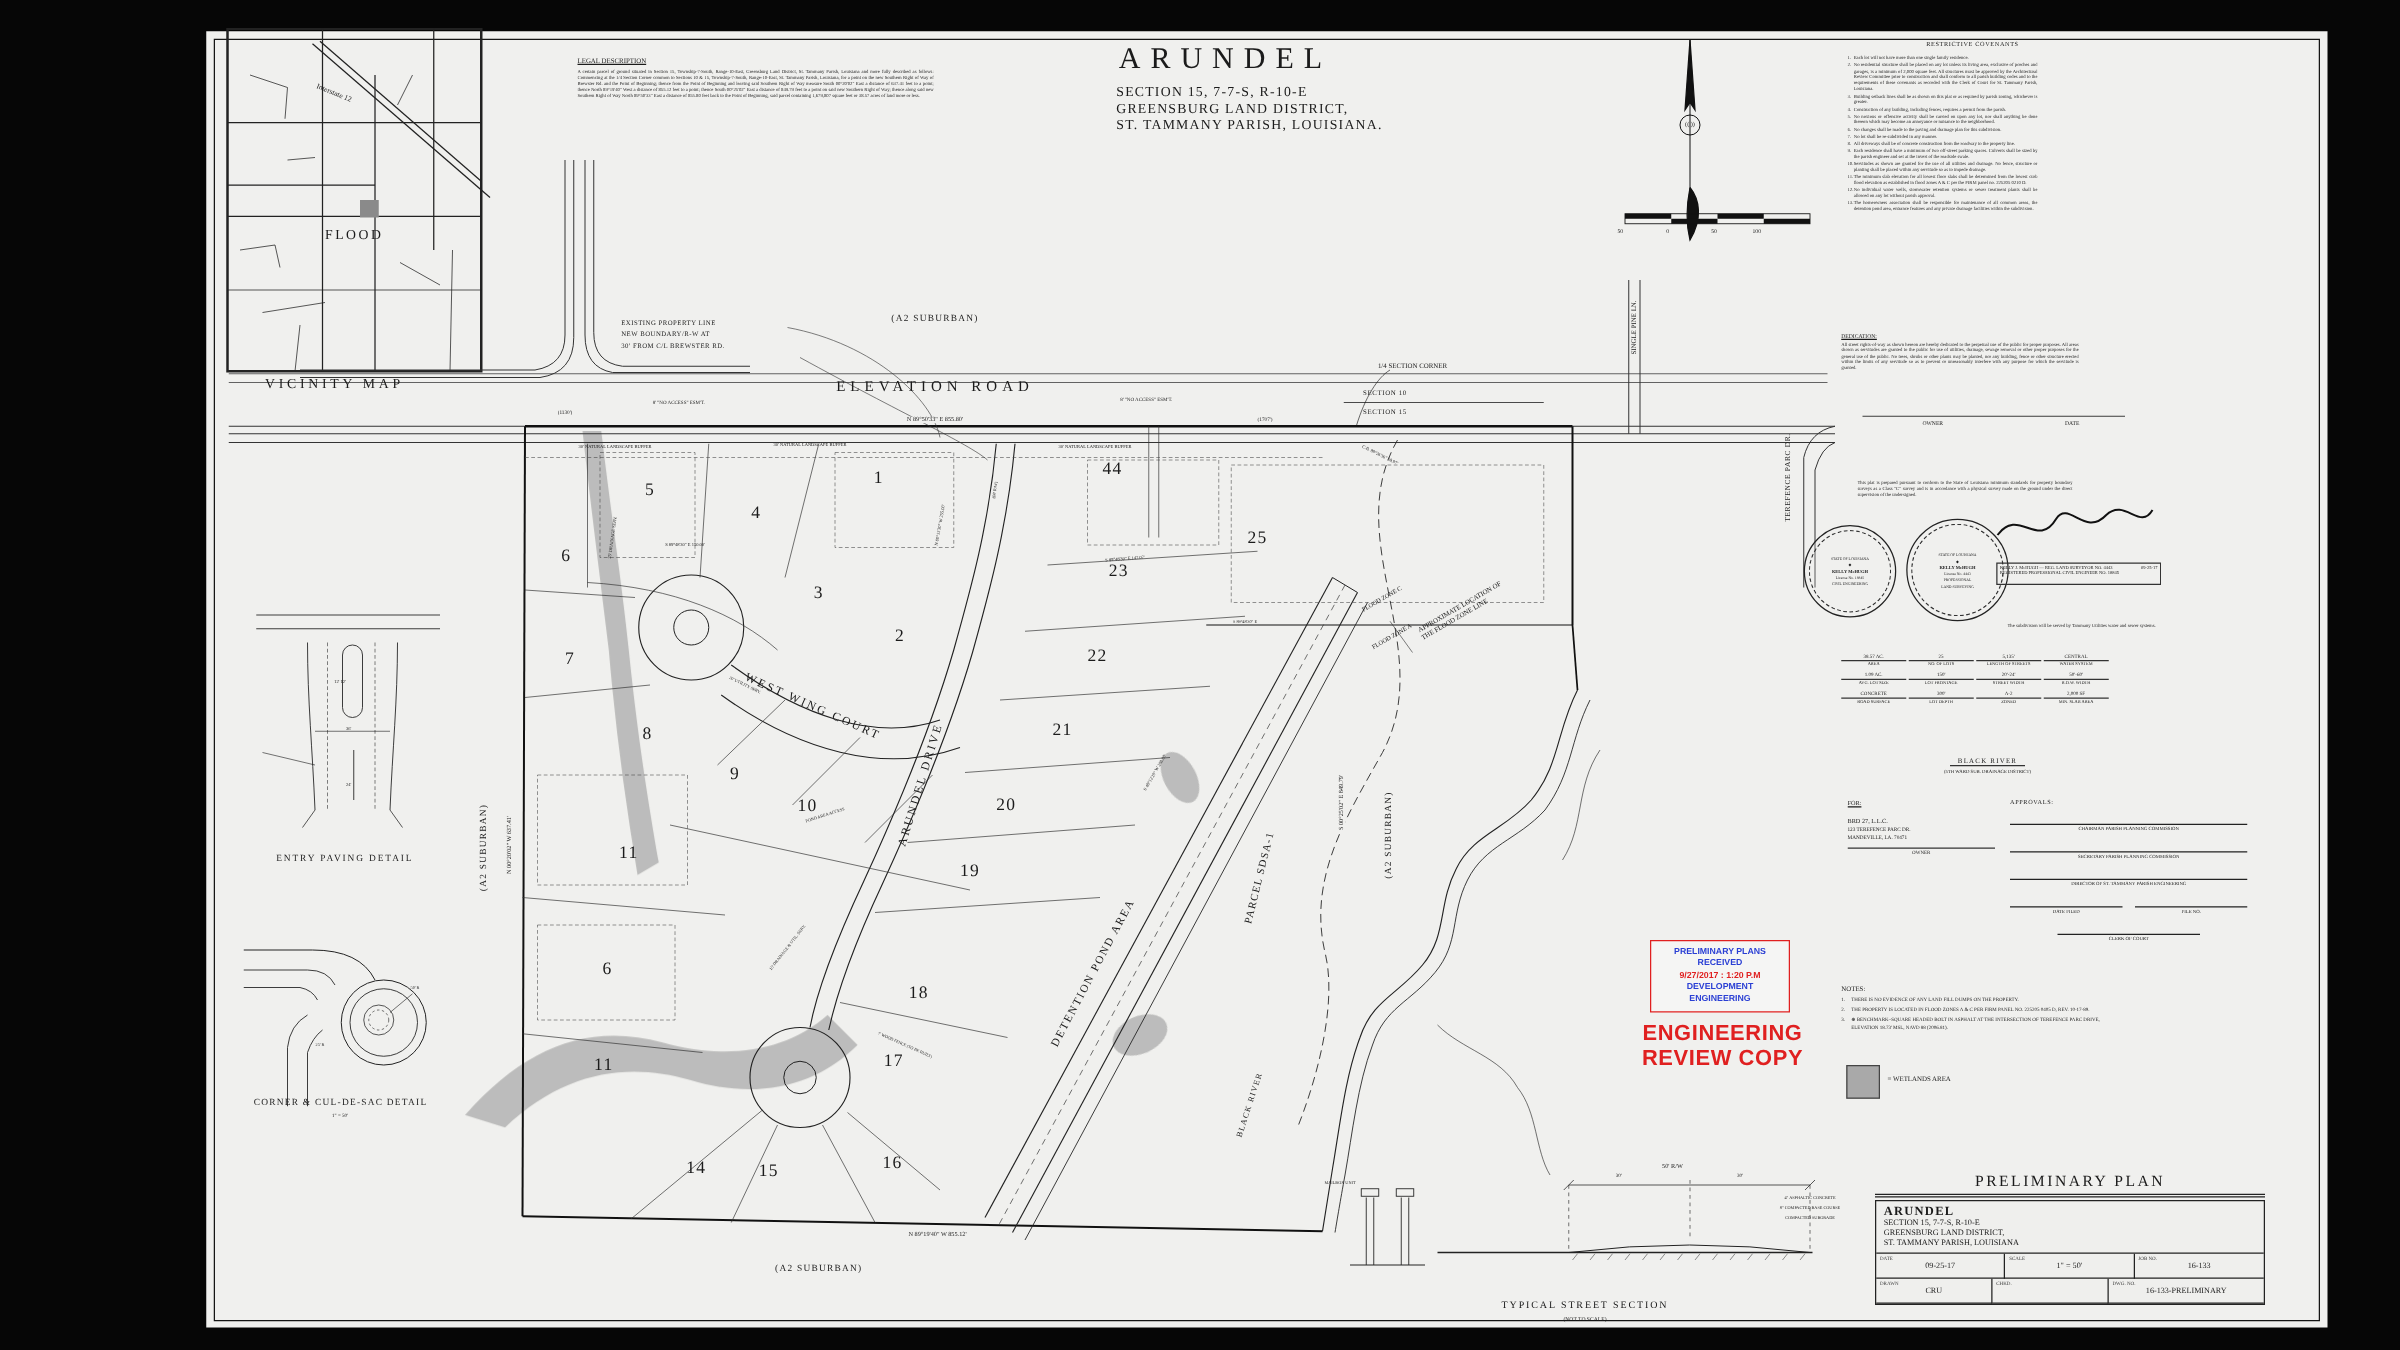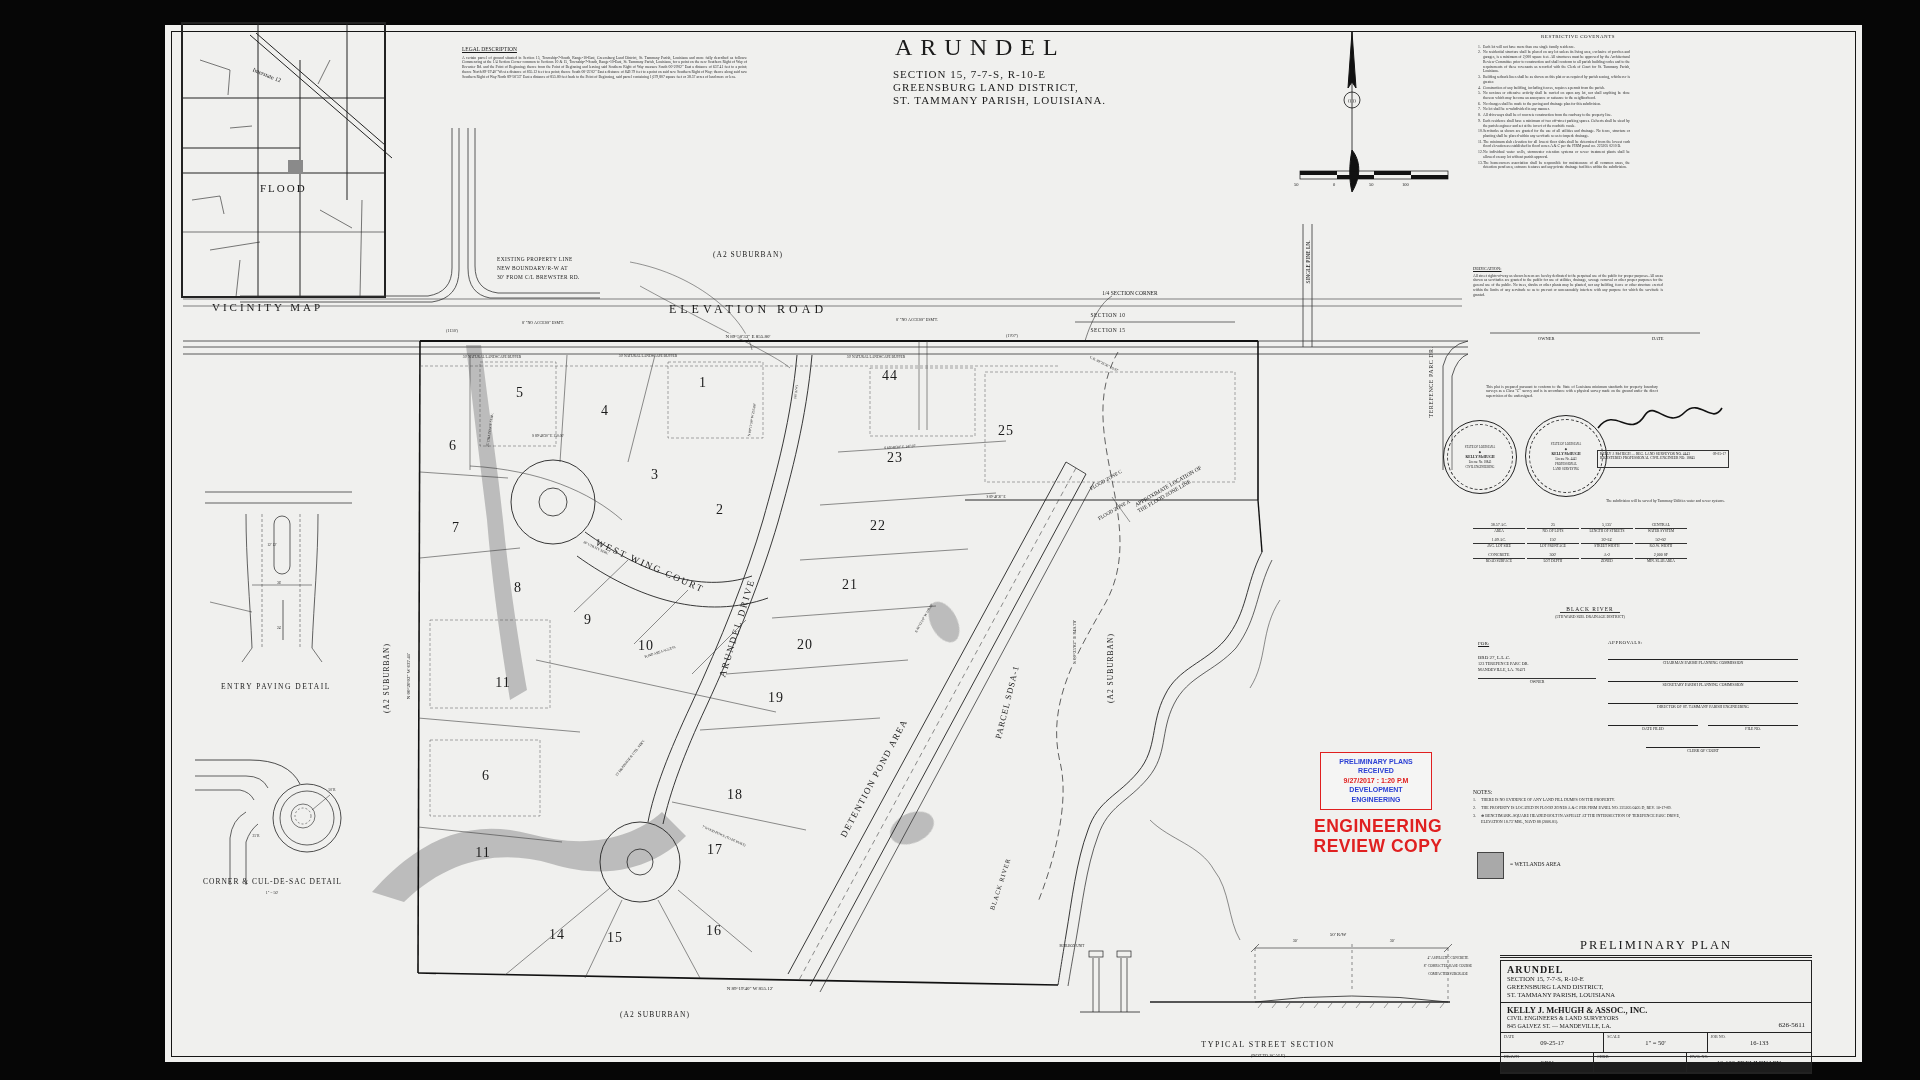--- a/index.html
+++ b/index.html
@@ -634,26 +634,20 @@
   <div class="tb">
     <div class="hd">PRELIMINARY PLAN</div>
     <div class="hd2"></div>
     <div class="tbbox">
       <div class="proj">
         <div class="p0">ARUNDEL</div>
         <div class="sm">SECTION 15, 7-7-S, R-10-E</div>
         <div class="sm">GREENSBURG LAND DISTRICT,</div>
         <div class="sm">ST. TAMMANY PARISH, LOUISIANA</div>
       </div>
-      <div class="firm">
-        <div class="f0">KELLY J. McHUGH &amp; ASSOC., INC.</div>
-        <div class="sm">CIVIL ENGINEERS &amp; LAND SURVEYORS</div>
-        <div class="sm">845 GALVEZ ST.  —  MANDEVILLE, LA.</div>
-        <div class="ph">626-5611</div>
-      </div>
       <div class="grid" id="tb-grid">
           <div class="cell" style="width: 33.333%;">
             <div class="cl">DATE</div>
             <div class="cv">09-25-17</div>
           </div>
           <div class="cell" style="width: 33.333%;">
             <div class="cl">SCALE</div>
             <div class="cv">1" = 50'</div>
           </div>
           <div class="cell" style="width: 33.333%;">

